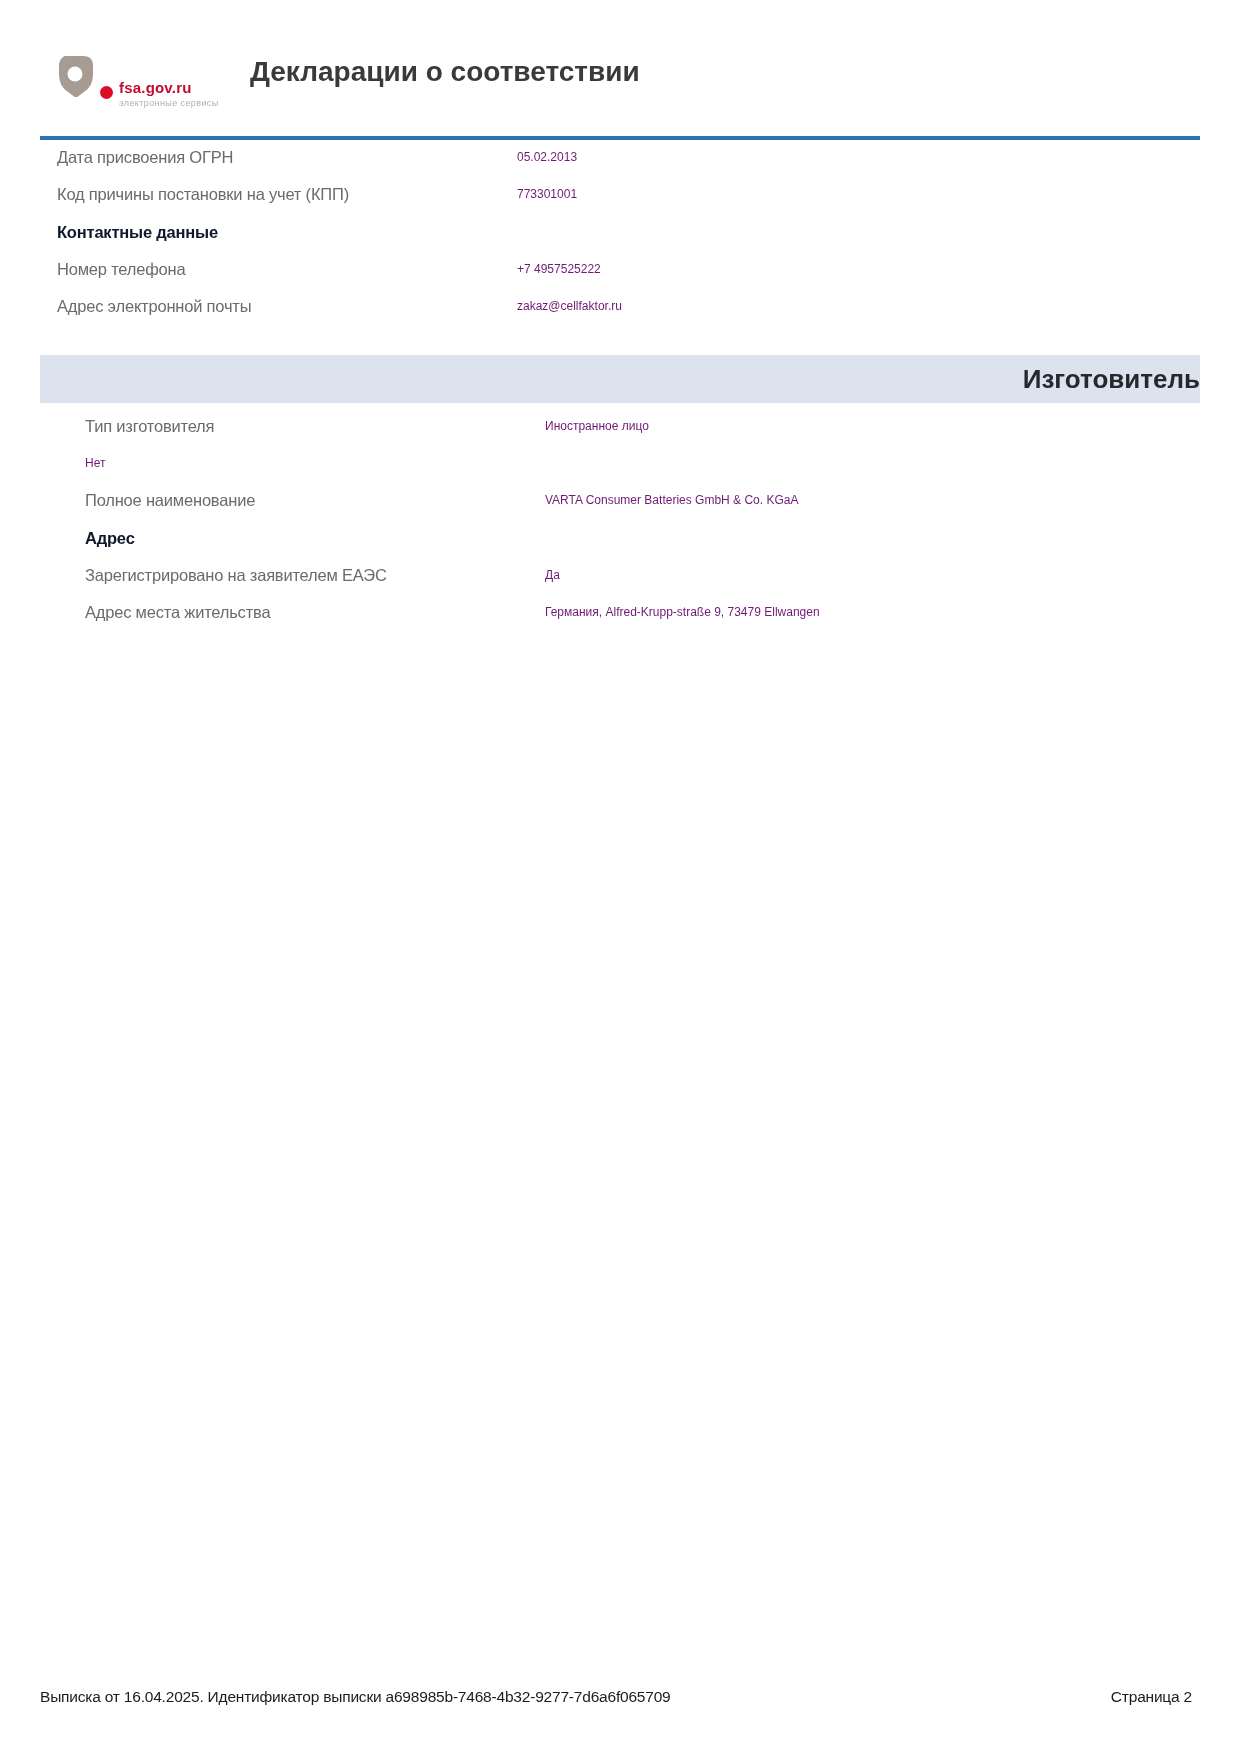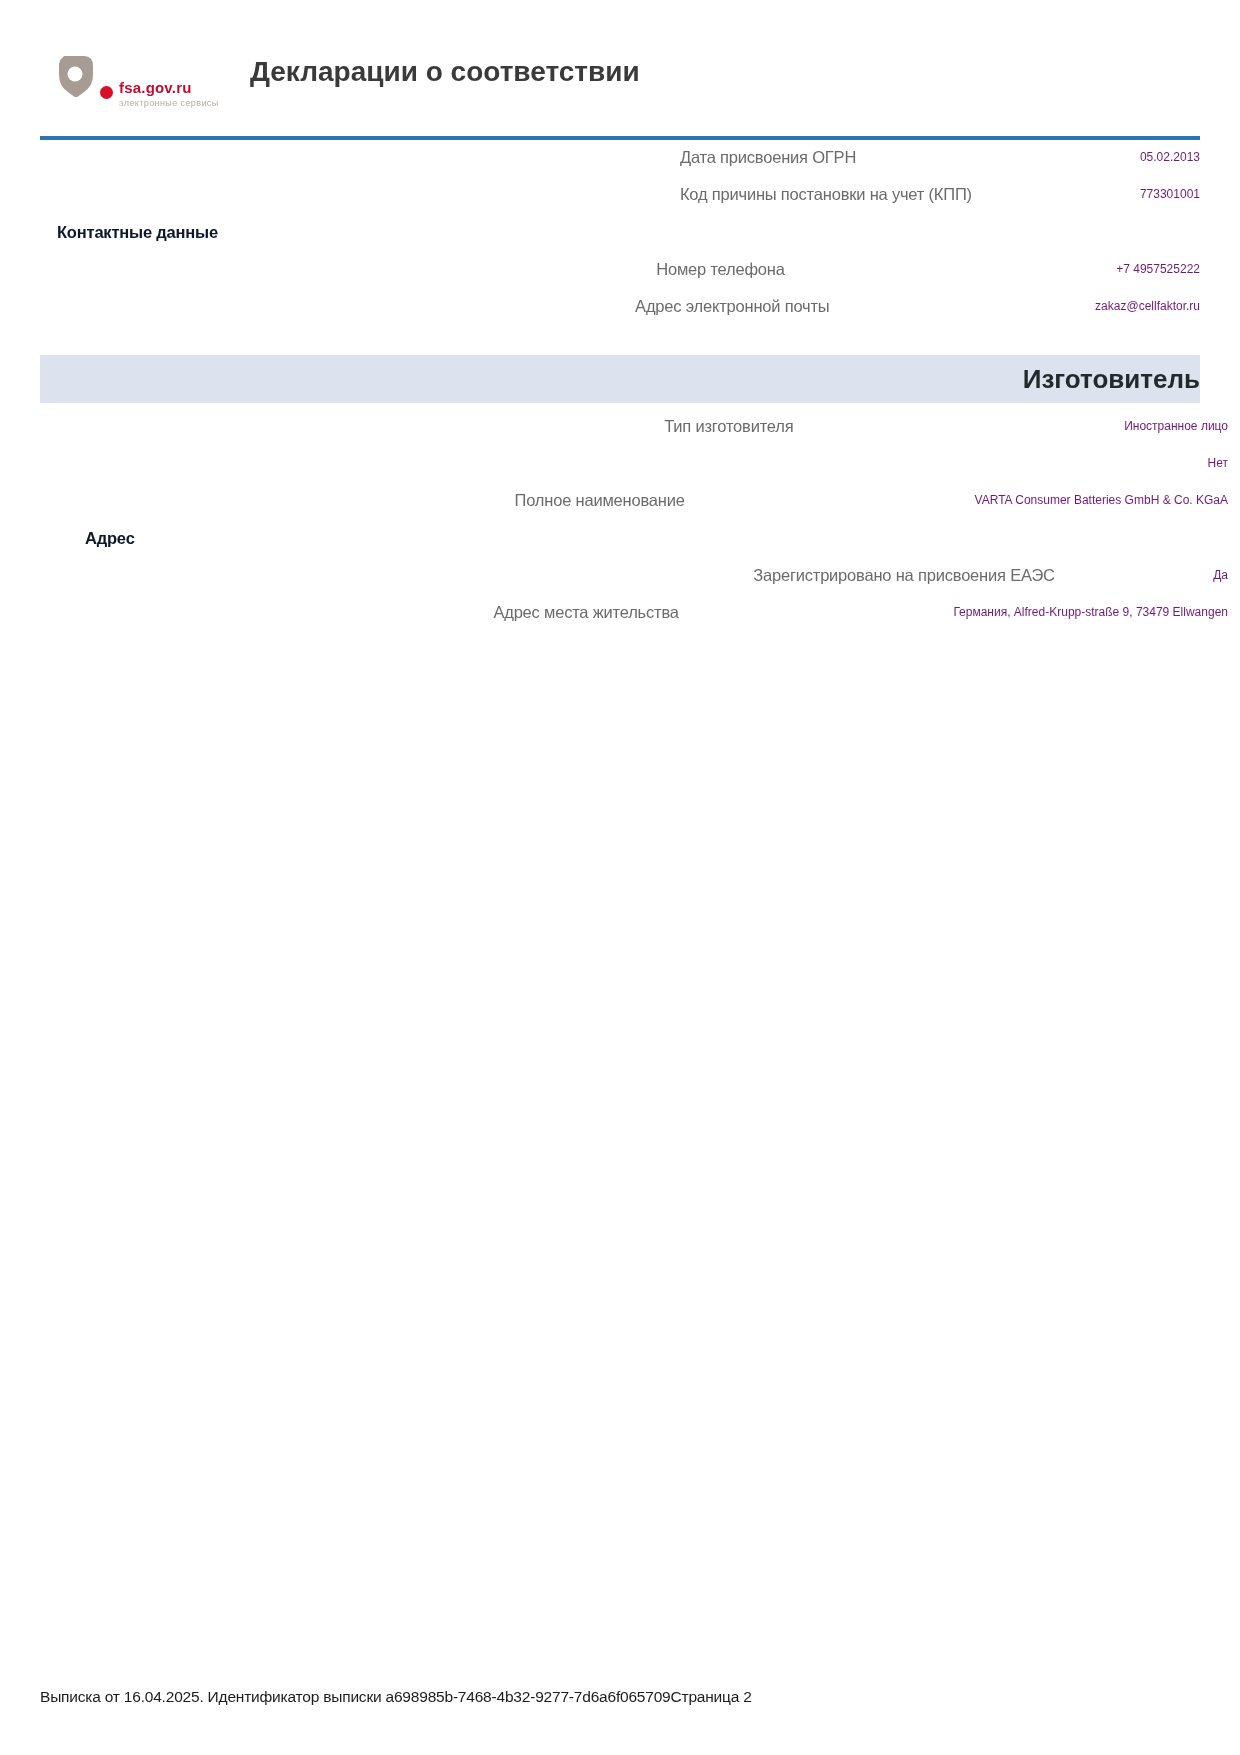--- a/index.html
+++ b/index.html
@@ -35,32 +35,32 @@
     position:absolute; left:40px; top:355px; width:1160px; height:48px;
     background:#dce3ee; display:flex; align-items:center;justify-content:flex-end;
   }
   .section-band .band-title {
     padding-left:17px; font-size:26px; font-weight:bold; color:#24292e;
   }
 
   
   .table { position:absolute; left:57px; top:146px; width:1143px; }
   .table2 { position:absolute; left:57px; top:415px; width:1143px;margin-left:28px; }
-  .row { display:flex; line-height:23px; margin-bottom:14px;justify-content:flex-end; }
+  .row { display:flex; line-height:23px; margin-bottom:14px; }
   .row .lbl { flex:none; width:460px; font-size:16.5px; color:#6b6b6b; letter-spacing:-0.2px; }
   .row .val { font-size:12px; color:#701a75; }
   .subheading {
     font-size:16.5px; font-weight:bold; color:#0f172a;
     line-height:23px; margin:15px 0 14px 0; letter-spacing:-0.2px;
   }
 
   
   .footer {
     position:absolute; left:40px; right:48px; top:1688px;
-    display:flex; 
+    display:flex; justify-content:space-between;
     font-size:15.5px; color:#1c1c1c;
   }
   .footer .f-left { padding-left:0px; letter-spacing:-0.2px; }
   .footer .f-right { letter-spacing:-0.2px; }
 </style>
 </head>
 <body>
 
 <div class="page">
 
@@ -114,21 +114,21 @@
       <span class="val">Нет</span>
     </div>
     <div class="row">
       <span class="lbl">Полное наименование</span>
       <span class="val">VARTA Consumer Batteries GmbH &amp; Co. KGaA</span>
     </div>
 
     <div class="subheading">Адрес</div>
 
     <div class="row">
-      <span class="lbl">Зарегистрировано на присвоения ЕАЭС</span>
+      <span class="lbl">Зарегистрировано на заявителем ЕАЭС</span>
       <span class="val">Да</span>
     </div>
     <div class="row">
       <span class="lbl">Адрес места жительства</span>
       <span class="val">Германия, Alfred-Krupp-straße 9, 73479 Ellwangen</span>
     </div>
   </div>
 
   <div class="footer">
     <span class="f-left">Выписка от 16.04.2025. Идентификатор выписки a698985b-7468-4b32-9277-7d6a6f065709</span>

